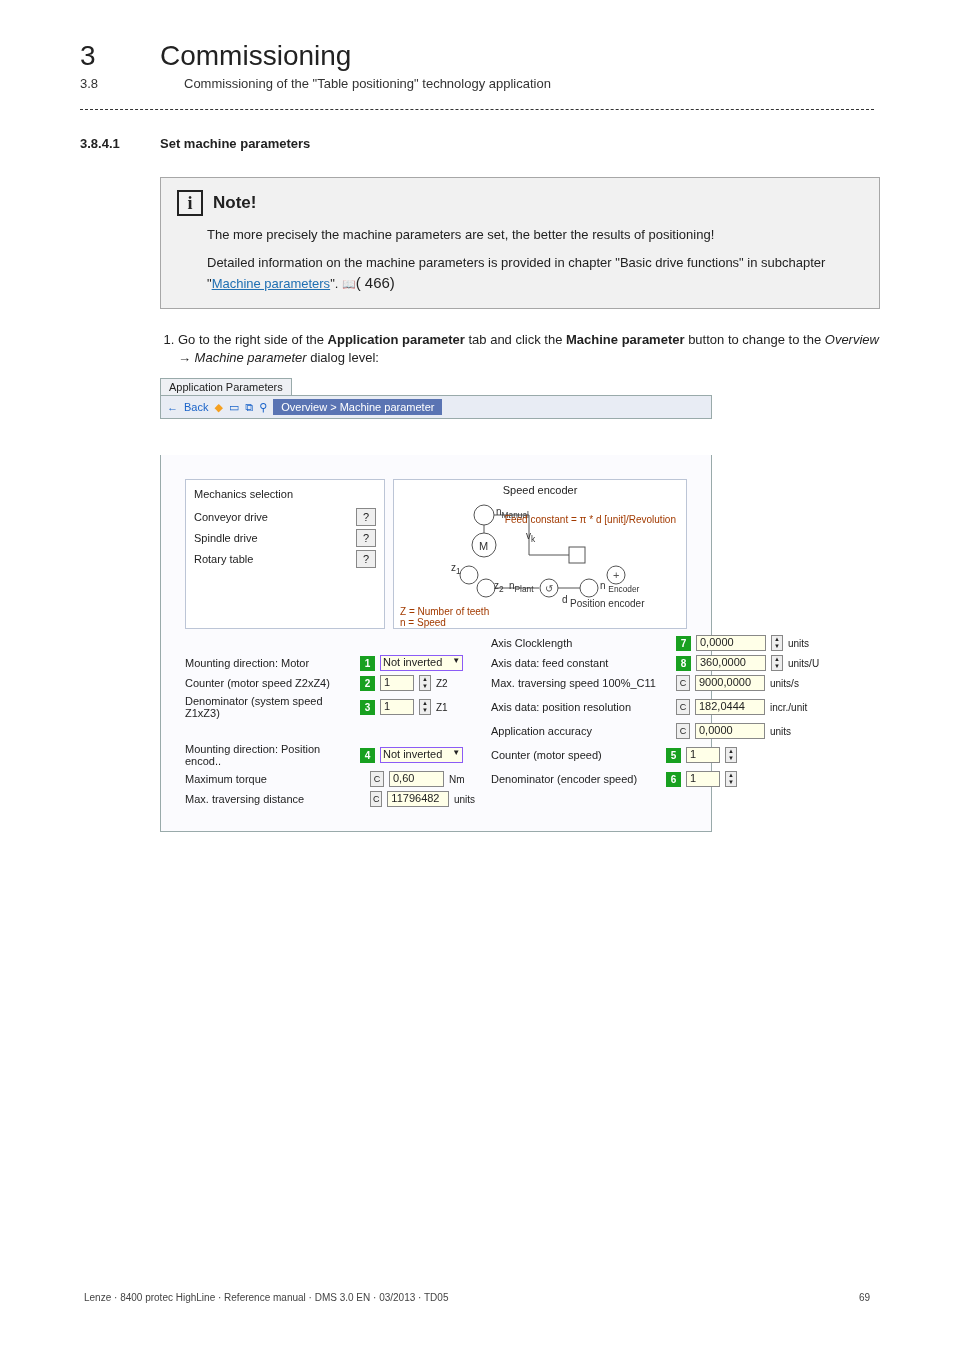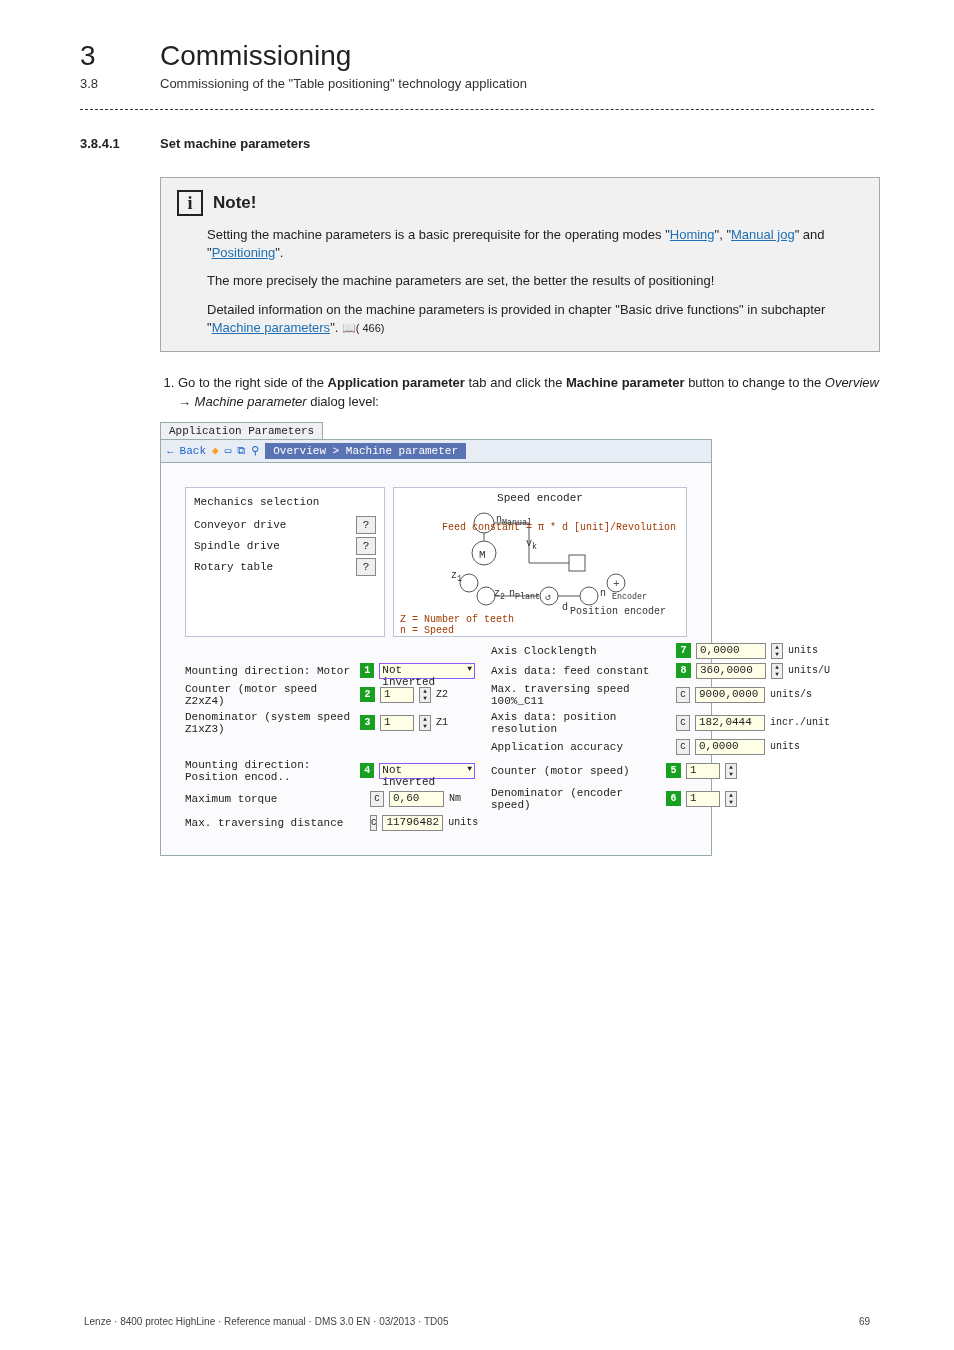--- a/index.html
+++ b/index.html
@@ -9,21 +9,21 @@
       color: #222;
       width: 954px;
       padding: 40px 80px 40px 80px;
       font-size: 13px;
     }
 
     .chapter-row { display: flex; align-items: baseline; margin-bottom: 4px; }
     .chapter-num { font-size: 28px; font-weight: 400; width: 80px; color:#222; }
     .chapter-title { font-size: 28px; font-weight: 400; color:#222; }
 
-    .sub-row { display: flex; align-items: baseline; }
+    .sub-row { display: flex; align-items: baseline; gap: 24px; }
     .sub-num { font-size: 13px; width: 80px; color:#333; }
     .sub-title { font-size: 13px; color:#333; }
 
     .dashed-rule {
       margin: 18px 0 26px 0;
       border: none;
       border-top: 1.4px dashed #333;
       height: 0;
     }
 
@@ -52,32 +52,32 @@
     .link { color:#1f6fb2; text-decoration: underline; }
 
     .step-list { margin: 22px 0 0 80px; width: 720px; font-size:13px; }
     .step-list li { margin-left: 18px; line-height:1.45; list-style: decimal; }
 
     .italic { font-style: italic; }
     .bold { font-weight: 700; }
     .arrow-char { display:inline-block; }
 
     
-    .app-tab-wrap { margin: 10px 0 0 80px; width: 552px; font-family: Liberation Mono, monospace; font-size:11px; color:#222; }
+    .app-tab-wrap { margin: 10px 0 0 80px; width: 552px; font-family: Liberation Sans, sans-serif; font-size:11px; color:#222; }
     .tab-label { display:inline-block; border:1px solid #9aa; border-bottom: none; padding:2px 8px; background:#eef0f4; }
     .toolbar {
       display:flex; align-items:center; gap:6px;
       background:#e8ecf4; border:1px solid #9aa; padding:3px 6px;
     }
     .tb-btn { color:#1a63c9; font-size:11px; }
     .crumb { background:#5a74b3; color:#fff; padding:2px 8px; font-size:11px; }
 
     .param-panel {
       border:1px solid #9aa; border-top:none; background:#fbfbfe; padding:24px;
-      display:flex; flex-direction:column; gap:6px;
+      display:flex; flex-direction:column; gap:6px;margin-top:36px;
     }
     .top-area { display:flex; gap:8px; }
     .mech-box { border:1px solid #bcc5d6; padding:8px; width:200px; background:#fff; }
     .mech-title { margin-bottom:8px; }
     .mech-row { display:flex; justify-content:space-between; align-items:center; margin:3px 0; }
     .q-btn { width:20px;height:18px;border:1px solid #888;background:#efefef;text-align:center;line-height:16px;font-size:11px; }
 
     .diagram-box { border:1px solid #bcc5d6; background:#fff; flex:1; position:relative; height:150px; }
     .diagram-title { position:absolute; top:4px; left:50%; transform:translateX(-50%); background:#fff; padding:0 4px; font-size:11px; }
     .diag-sub { position:absolute; font-size:10px; color:#333; }
@@ -119,26 +119,23 @@
 <div class="section-row">
   <div class="sec-num">3.8.4.1</div>
   <div class="sec-title">Set machine parameters</div>
 </div>
 
 <div class="note-box">
   <div class="note-head-row">
     <div class="note-icon">i</div>
     <div class="note-title">Note!</div>
   </div>
-  <p>
-    <span>Setting the machine parameters is a basic prerequisite for the operating modes "</span><a class="link" href="#">Homing</a><span>", "</span><a class="link" href="#">Manual jog</a><span>" and "</span><a class="link" href="#">Positioning</a><span>".</span>
-  </p>
   <p>The more precisely the machine parameters are set, the better the results of positioning!</p>
   <p>
-    <span>Detailed information on the machine parameters is provided in chapter "Basic drive functions" in subchapter "</span><a class="link" href="#">Machine parameters</a><span>". </span><span style="font-size:11px;">📖</span><span style="font-size:11px;">(     466)</span>
+    <span>Detailed information on the machine parameters is provided in chapter "Basic drive functions" in subchapter "</span><a class="link" href="#">Machine parameters</a><span>". </span><span style="font-size:11px;">📖</span><span style="font-size:15px;">(     466)</span>
   </p>
 </div>
 
 <ol class="step-list">
   <li>
     <span>Go to the right side of the </span><span class="bold">Application parameter</span><span> tab and click the </span><span class="bold">Machine parameter</span><span> button to change to the </span><span class="italic">Overview </span><span class="arrow-char">→</span><span class="italic"> Machine parameter</span><span> dialog level:</span>
   </li>
 </ol>
 
 <div class="app-tab-wrap">

